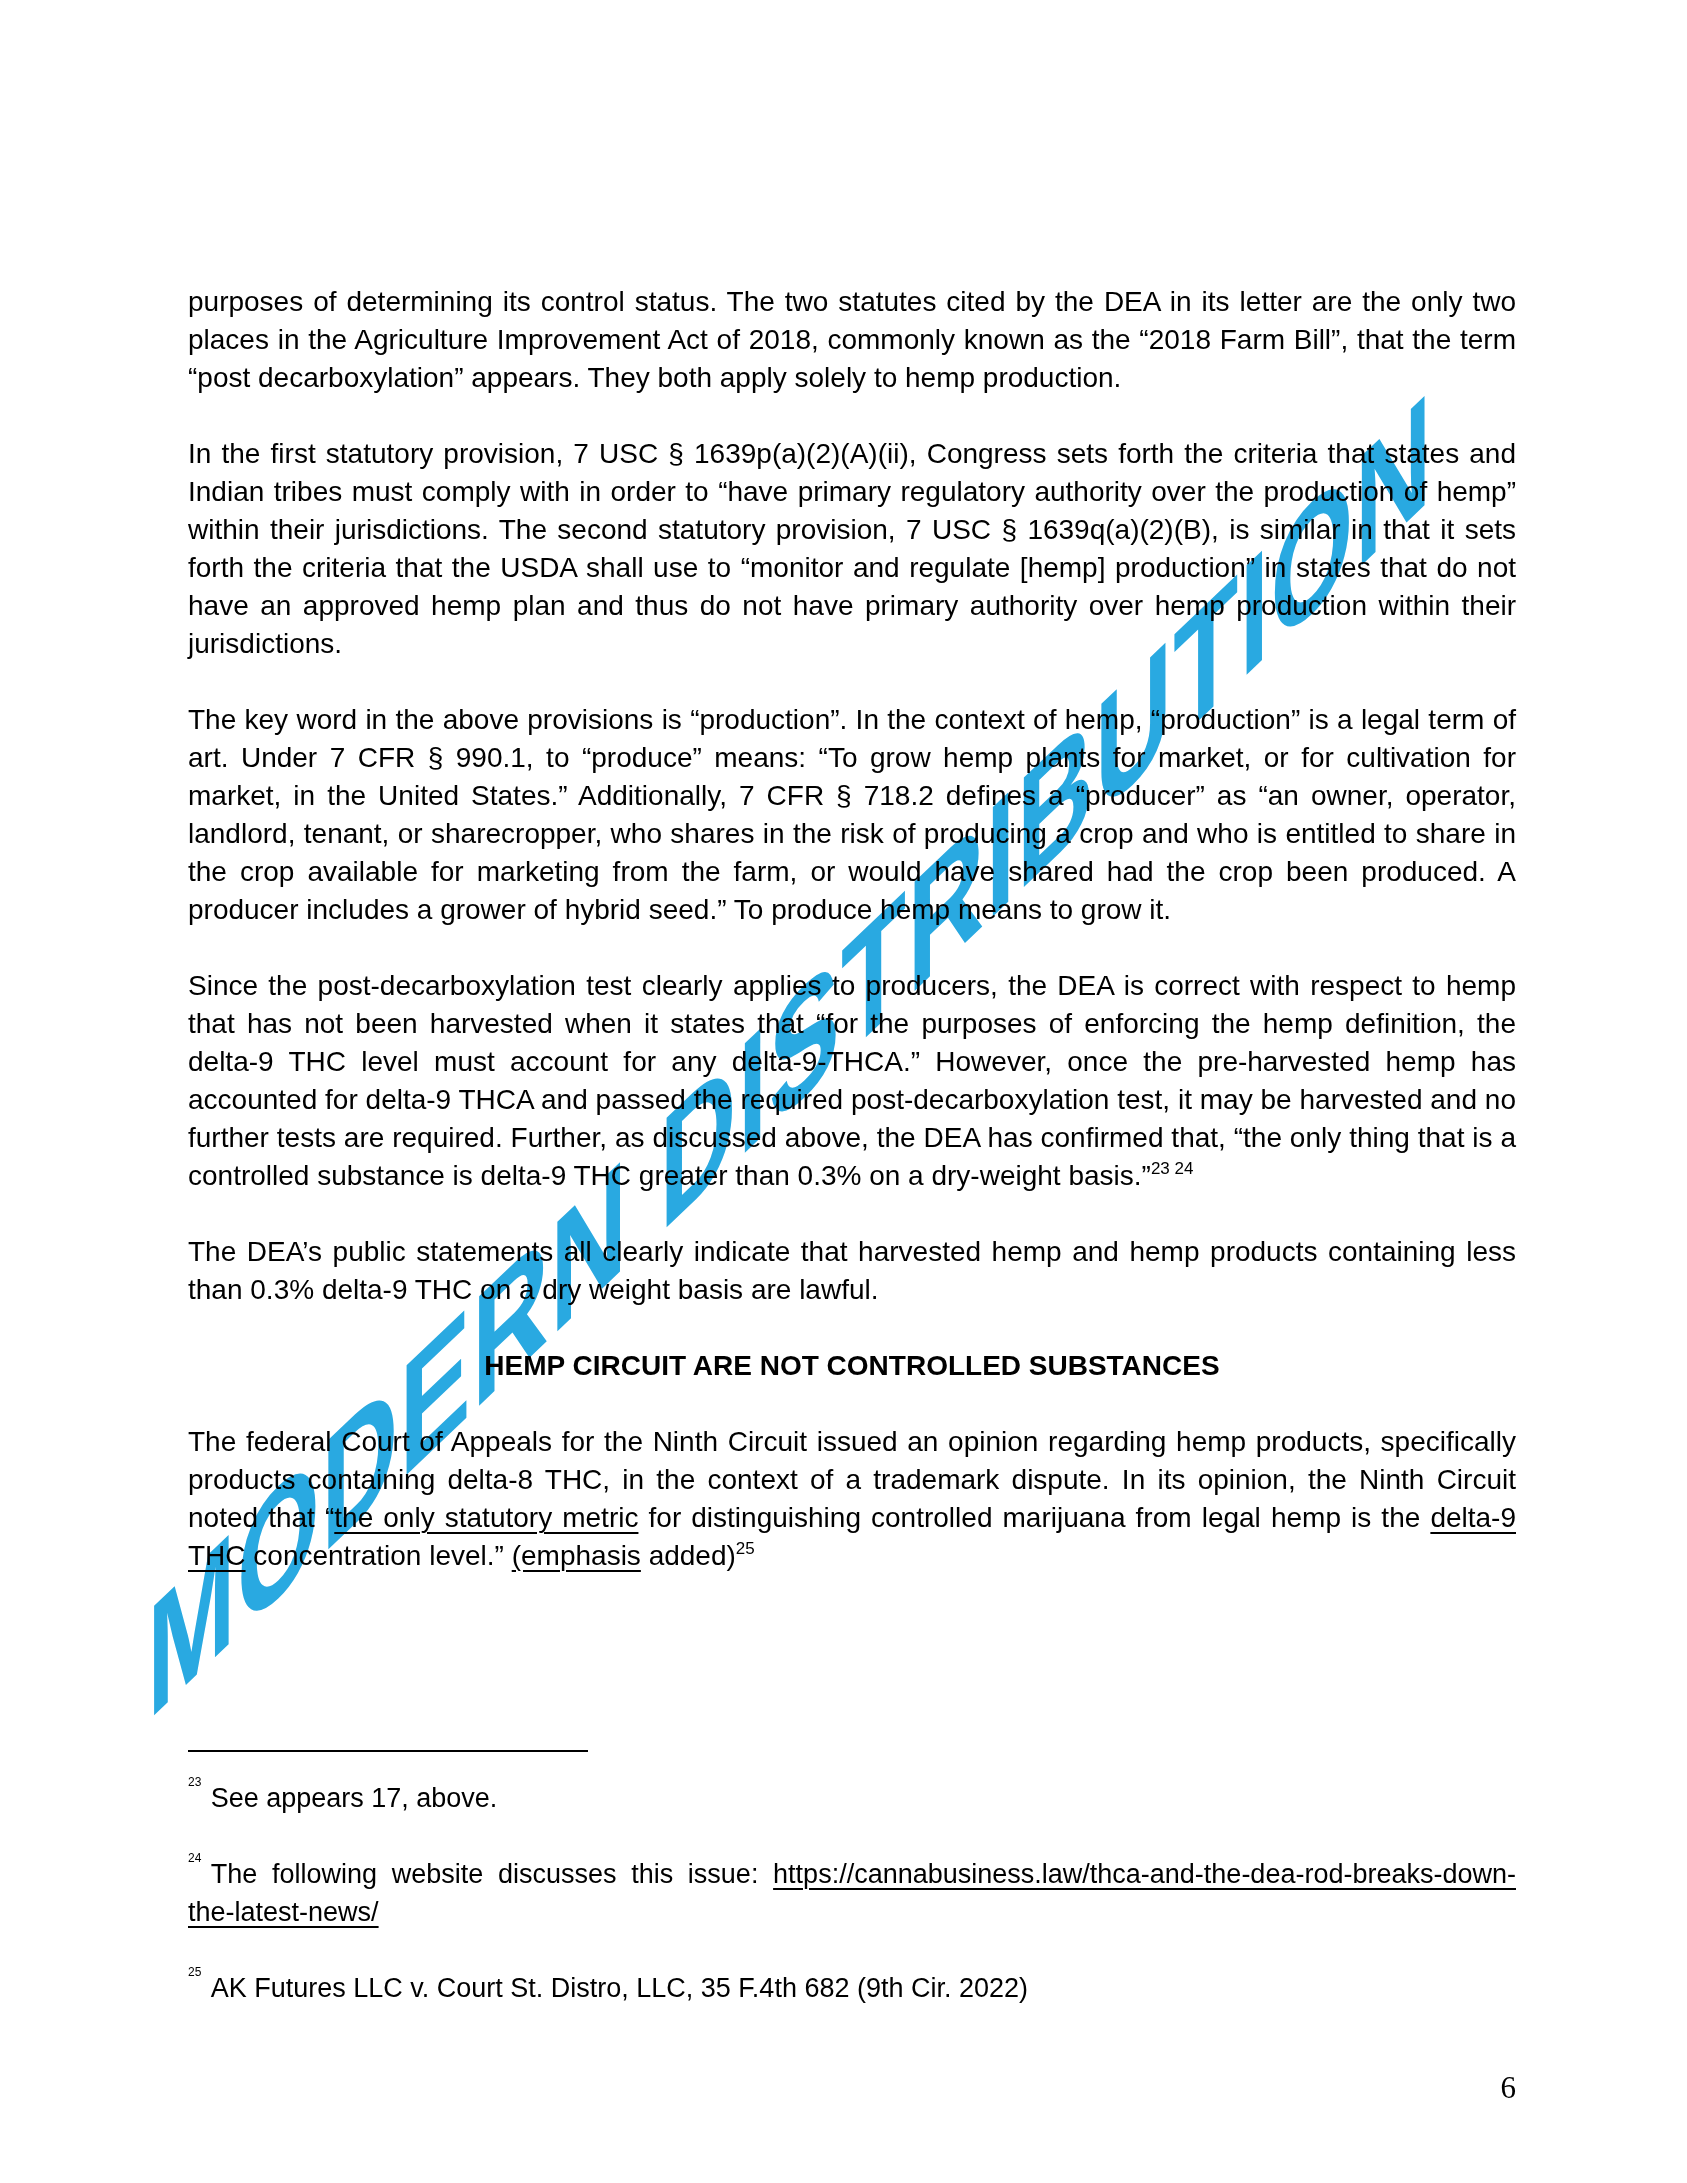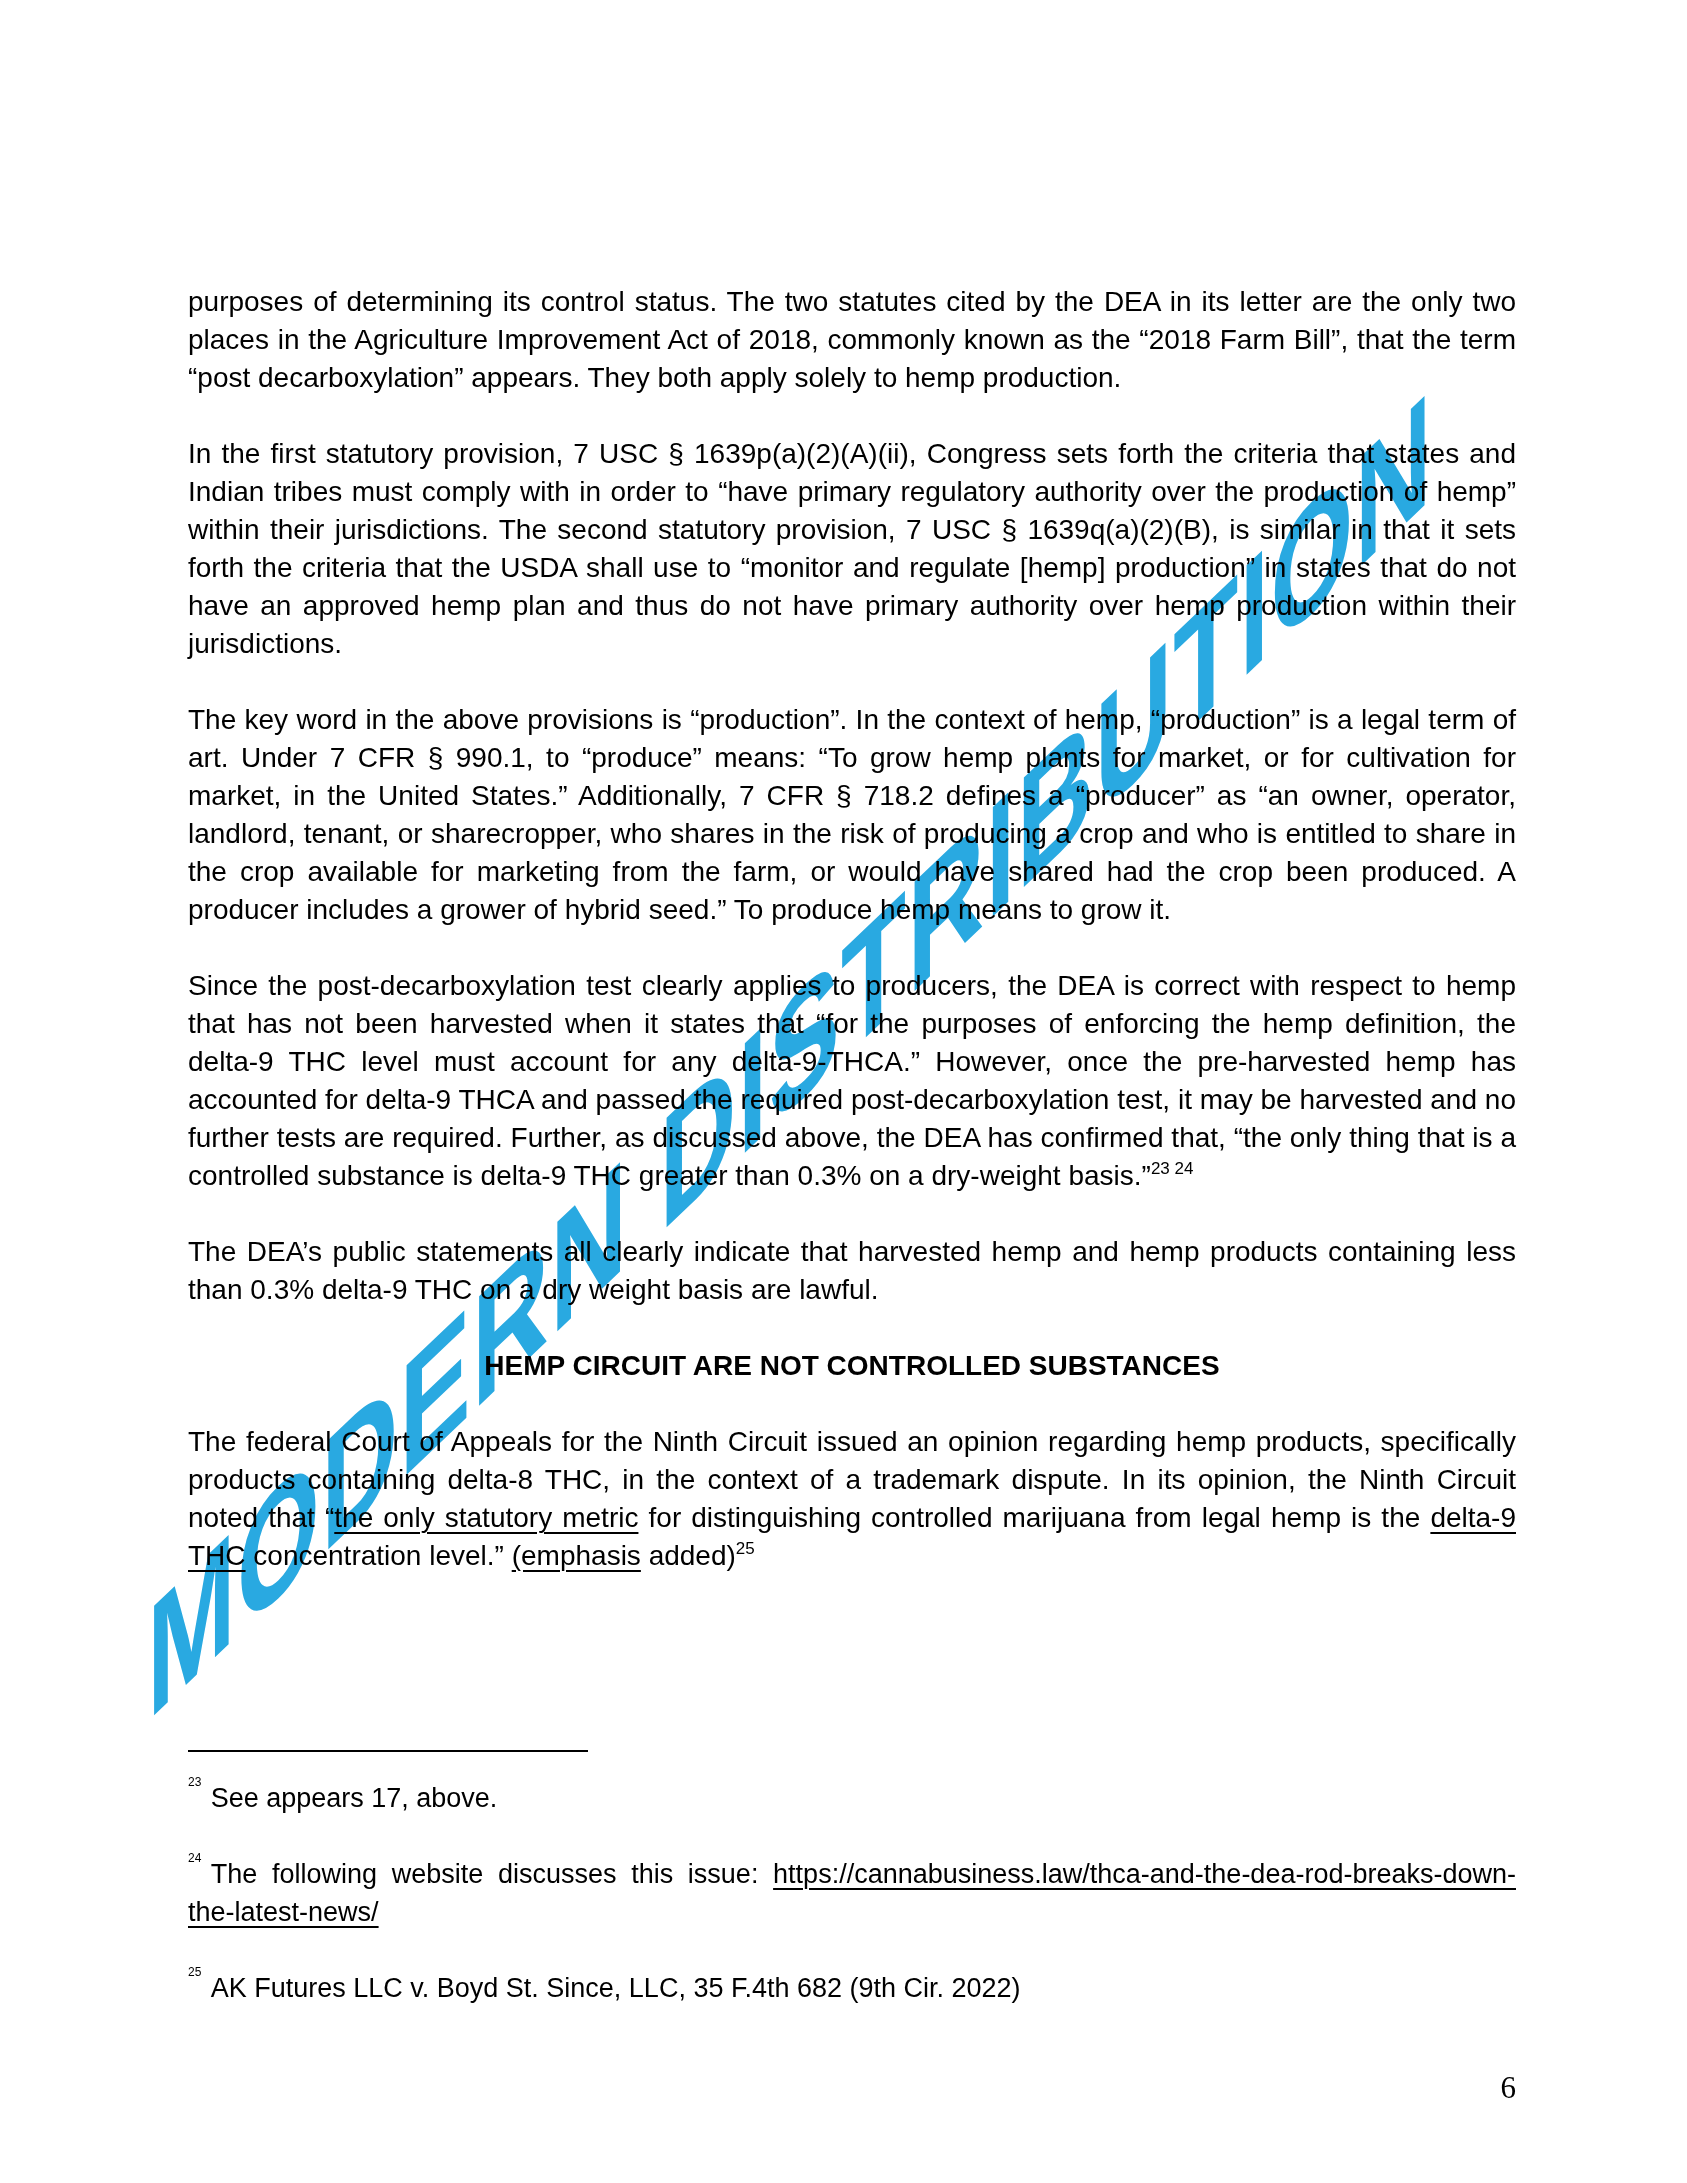--- a/index.html
+++ b/index.html
@@ -105,20 +105,20 @@
 
   <div class="footnotes">
     <div class="fn-separator"></div>
     <p class="footnote">
       <sup class="fn-marker">23</sup><span><span>See appears 17, above.</span></span>
     </p>
     <p class="footnote">
       <sup class="fn-marker">24</sup><span><span>The following website discusses this issue: </span><span class="link">https://cannabusiness.law/thca-and-the-dea-rod-breaks-down-the-latest-news/</span></span>
     </p>
     <p class="footnote">
-      <sup class="fn-marker">25</sup><span><span class="i">AK Futures LLC v. Boyd St. Since</span><span>, LLC, 35 F.4th 682 (9th Cir. 2022)</span></span>
+      <sup class="fn-marker">25</sup><span><span class="i">AK Futures LLC v. Court St. Distro</span><span>, LLC, 35 F.4th 682 (9th Cir. 2022)</span></span>
     </p>
   </div>
 
   <div class="page-number">6</div>
 
 </div>
 
 
 </body></html>

